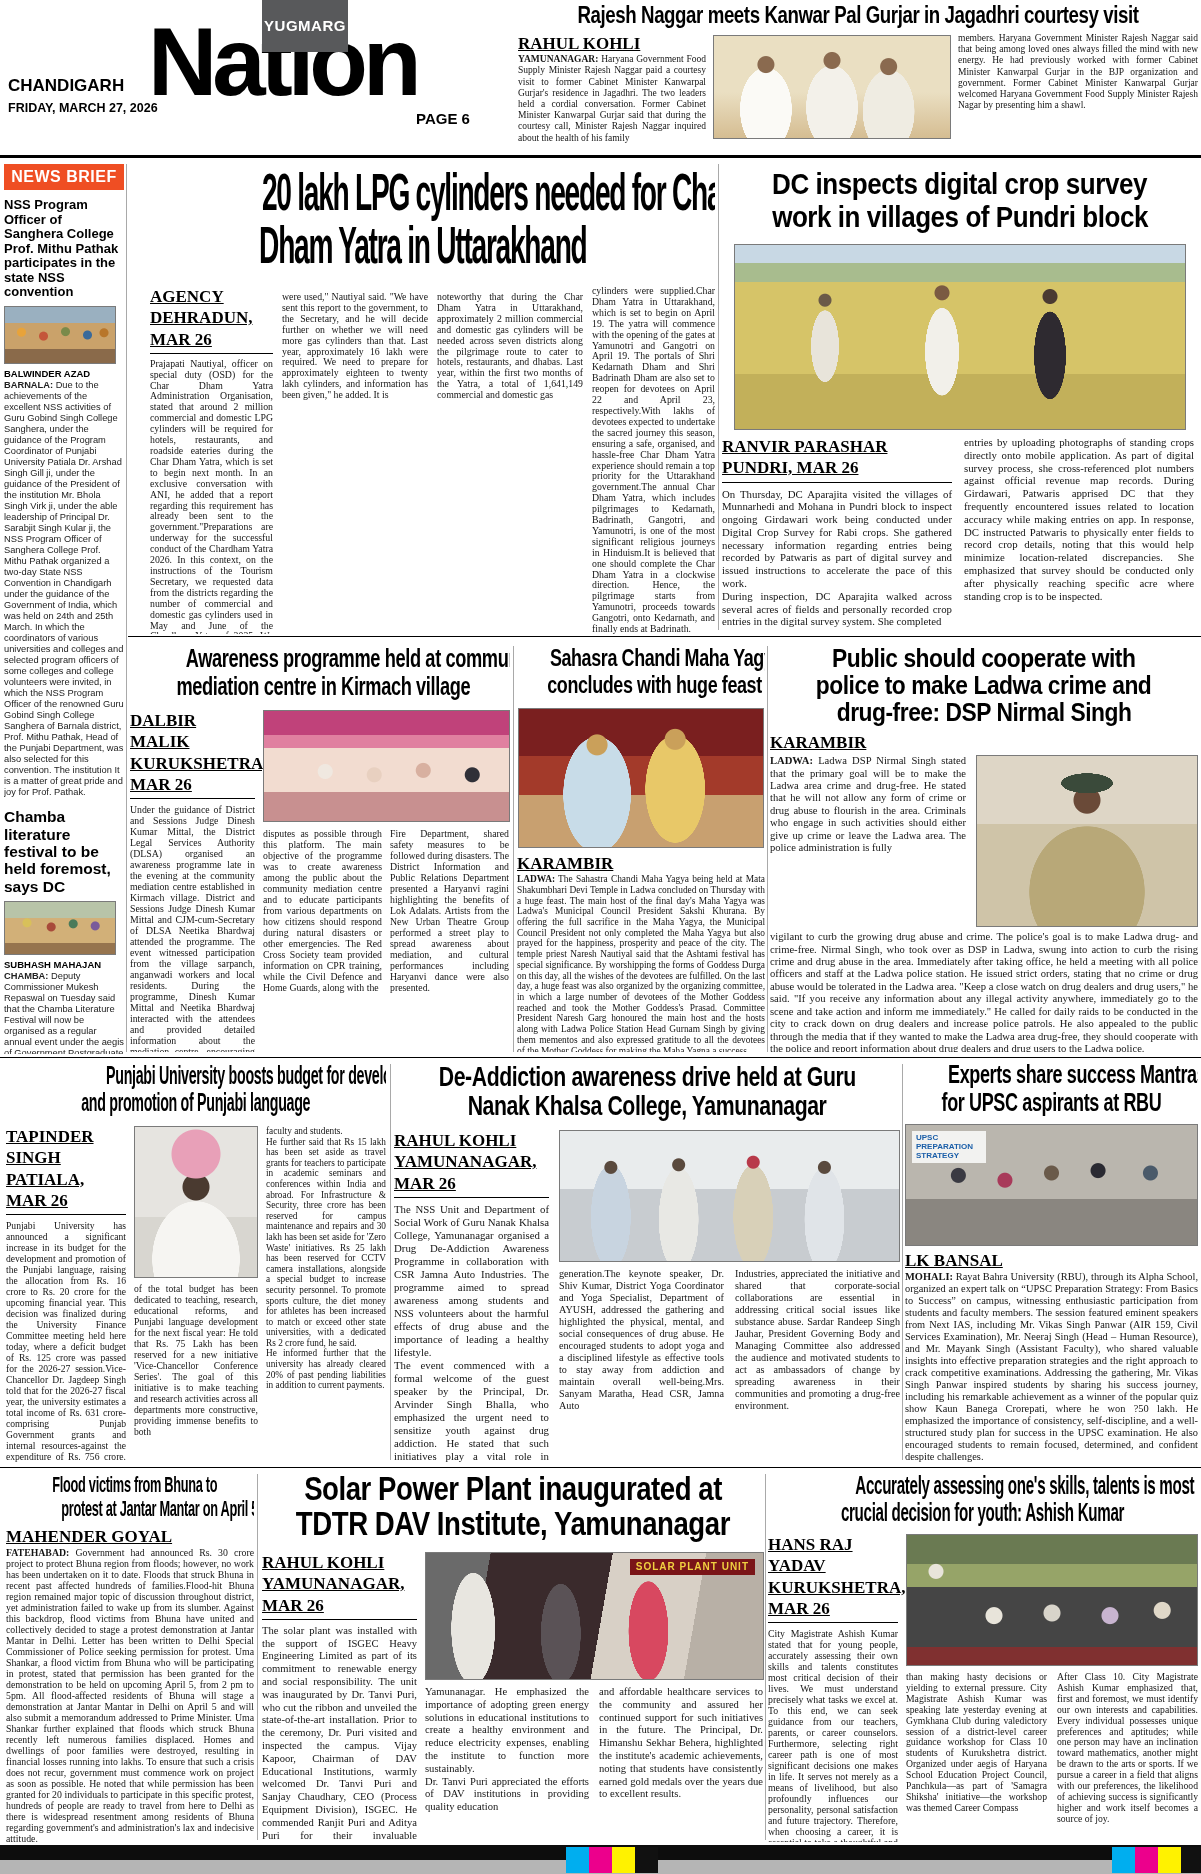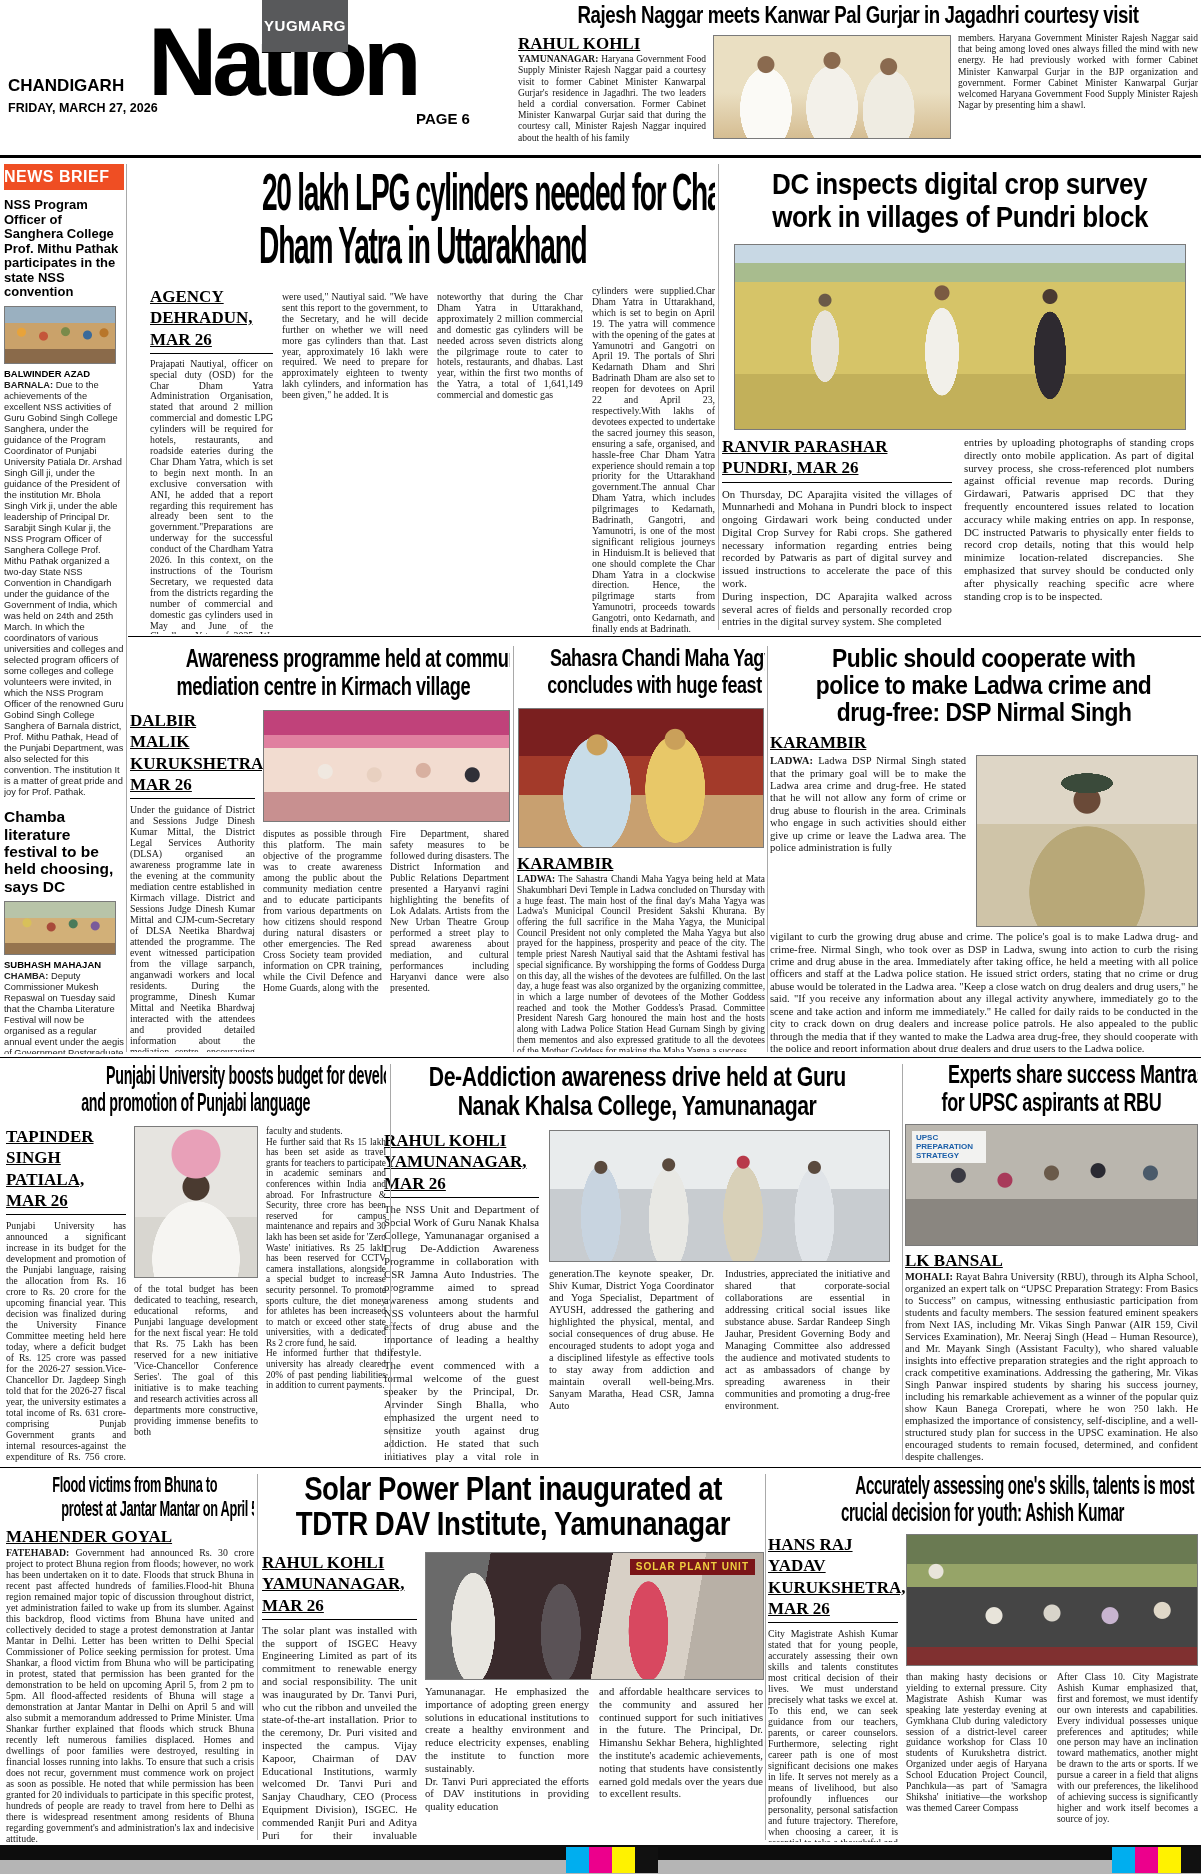--- a/index.html
+++ b/index.html
@@ -16,21 +16,21 @@
   .byline.rule{border-bottom:1.5px solid #000;padding-bottom:3px;margin-bottom:5px;}
   
   .bt{margin:0;text-align:justify;white-space:pre-line;color:#151515;}
   .dl{font-weight:700;}
   .cols{display:flex;}
   
   .hline{position:absolute;background:#000;}
   .vline{position:absolute;width:1px;background:#a9a9a9;}
   
   .nbx{font-family:"Liberation Sans",sans-serif;}
-  .nb-head{background:#ef4e23;color:#fff;font:700 16px/26px "Liberation Sans",sans-serif;letter-spacing:0.5px;}
+  .nb-head{background:#ef4e23;color:#fff;font:700 16px/26px "Liberation Sans",sans-serif;text-align:center;letter-spacing:0.5px;}
   .nb-title{font-weight:700;color:#000;line-height:1.12;margin:8px 0 6px;}
   .nb-byline{font:700 9.5px/1.3 "Liberation Sans",sans-serif;color:#000;margin-top:4px;}
   .nb-text{font-size:9.3px;line-height:11px;color:#222;}
   
   .photo{position:relative;border:1px solid #7a7a7a;box-sizing:border-box;overflow:hidden;}
   .ph-naggar{background:radial-gradient(circle at 22% 28%,#8a6a4f 0 8px,transparent 9px),radial-gradient(circle at 50% 24%,#8a6a4f 0 8px,transparent 9px),radial-gradient(circle at 74% 30%,#8a6a4f 0 8px,transparent 9px),radial-gradient(ellipse 26px 42px at 22% 72%,#fbfaf6 0 99%,transparent 100%),radial-gradient(ellipse 26px 42px at 50% 70%,#f3f1ea 0 99%,transparent 100%),radial-gradient(ellipse 26px 42px at 74% 74%,#efece2 0 99%,transparent 100%),linear-gradient(180deg,#eadfc2 0 55%,#d5bd92 100%);}
   .ph-nb1{background:radial-gradient(circle at 15% 45%,#e8a33a 0 4px,transparent 5px),radial-gradient(circle at 35% 52%,#c4563a 0 4px,transparent 5px),radial-gradient(circle at 55% 44%,#7a8a4a 0 4px,transparent 5px),radial-gradient(circle at 75% 50%,#3a6a9a 0 4px,transparent 5px),radial-gradient(circle at 90% 46%,#b8762a 0 4px,transparent 5px),linear-gradient(180deg,#9ab0c0 0 28%,#caa26a 28% 75%,#8a6a4a 75% 100%);}
   .ph-nb2{background:radial-gradient(circle at 20% 40%,#d8c05a 0 4px,transparent 5px),radial-gradient(circle at 42% 48%,#a84a3a 0 4px,transparent 5px),radial-gradient(circle at 62% 42%,#4a7a5a 0 4px,transparent 5px),radial-gradient(circle at 82% 46%,#7a5a9a 0 4px,transparent 5px),linear-gradient(180deg,#b8c4a8 0 30%,#d2b078 30% 78%,#96744e 78%);}
   .ph-lpg{background:radial-gradient(ellipse 20px 52px at 10% 62%,#e8685a 0 99%,transparent 100%),radial-gradient(ellipse 20px 52px at 25% 68%,#d84b3c 0 99%,transparent 100%),radial-gradient(ellipse 20px 52px at 37% 56%,#a82b22 0 99%,transparent 100%),linear-gradient(105deg,#c23b2e 0 44%,transparent 44.5%),linear-gradient(180deg,#b8cfe0 0 35%,#d8d0c0 35% 55%,#9a7a52 55% 78%,#6e523a 78%);}
   .temple{position:absolute;right:16%;top:10%;width:64px;height:74%;background:linear-gradient(180deg,#8a5a32,#6e4022);clip-path:polygon(50% 0,76% 32%,68% 32%,88% 100%,12% 100%,32% 32%,24% 32%);}
@@ -83,21 +83,21 @@
   </section>
 
   <div class="hline" style="left:0;top:155px;width:1201px;height:3px;"></div>
 
   <aside class="abs nbx" style="left:4px;top:164px;width:120px;height:890px;overflow:hidden;">
     <div class="nb-head">NEWS BRIEF</div>
     <div class="nb-title" style="font-size:13px;">NSS Program Officer of Sanghera College Prof. Mithu Pathak participates in the state NSS convention</div>
     <div class="photo ph-nb1" style="width:112px;height:58px;"></div>
     <div class="nb-byline">BALWINDER AZAD</div>
     <p class="bt nb-text" style="text-align:left;"><span class="dl">BARNALA:</span> <span>Due to the achievements of the excellent NSS activities of Guru Gobind Singh College Sanghera, under the guidance of the Program Coordinator of Punjabi University Patiala Dr. Arshad Singh Gill ji, under the guidance of the President of the institution Mr. Bhola Singh Virk ji, under the able leadership of Principal Dr. Sarabjit Singh Kular ji, the NSS Program Officer of Sanghera College Prof. Mithu Pathak organized a two-day State NSS Convention in Chandigarh under the guidance of the Government of India, which was held on 24th and 25th March. In which the coordinators of various universities and colleges and selected program officers of some colleges and college volunteers were invited, in which the NSS Program Officer of the renowned Guru Gobind Singh College Sanghera of Barnala district, Prof. Mithu Pathak, Head of the Punjabi Department, was also selected for this convention. The institution It is a matter of great pride and joy for Prof. Pathak.</span></p>
-    <div class="nb-title" style="font-size:15.5px;margin-top:10px;">Chamba literature festival to be held choosing, says DC</div>
+    <div class="nb-title" style="font-size:15.5px;margin-top:10px;">Chamba literature festival to be held foremost, says DC</div>
     <div class="photo ph-nb2" style="width:112px;height:54px;"></div>
     <div class="nb-byline">SUBHASH MAHAJAN</div>
     <p class="bt nb-text" style="text-align:left;"><span class="dl">CHAMBA:</span> <span>Deputy Commissioner Mukesh Repaswal on Tuesday said that the Chamba Literature Festival will now be organised as a regular annual event under the aegis of Government Postgraduate College, Chamba. Addressing a special ceremony at Bachat Bhawan, the Deputy Commissioner honoured officials, former officers, faculty members, students, and members of the press who played a significant role in the successful conduct of the festival. He assured that the district administration would extend full support to ensure the continuity and growth of the event. Repaswal also suggested registering an organisation to streamline and sustain the festival's organisation.</span></p>
   </aside>
 
   <section class="abs" style="left:130px;top:162px;width:585px;height:472px;overflow:hidden;padding-top:8px;box-sizing:border-box;">
     <div class="hl">
       <div class="hl-row" style="height:53px;"><span class="ln" style="font-size:44px;letter-spacing:-2px;transform:scale(0.64,1.18);">20 lakh LPG cylinders needed for Char</span></div>
       <div class="hl-row" style="height:53px;"><span class="ln" style="font-size:44px;letter-spacing:-2px;transform:scale(0.64,1.18);">Dham Yatra in Uttarakhand</span></div>
     </div>
@@ -207,21 +207,21 @@
       <div style="width:124px;">
         <div class="photo ph-pu" style="width:124px;height:152px;"></div>
         <p class="bt" style="font-size:9.6px;line-height:11px;margin-top:5px;">of the total budget has been dedicated to teaching, research, educational reforms, and Punjabi language development for the next fiscal year: He told that Rs. 75 Lakh has been reserved for a new initiative 'Vice-Chancellor Conference Series'. The goal of this initiative is to make teaching and research activities across all departments more constructive, providing immense benefits to both</p>
       </div>
       <p class="bt" style="width:120px;font-size:9.3px;line-height:10.6px;">faculty and students.
 He further said that Rs 15 lakh has been set aside as travel grants for teachers to participate in academic seminars and conferences within India and abroad. For Infrastructure &amp; Security, three crore has been reserved for campus maintenance and repairs and 30 lakh has been set aside for 'Zero Waste' initiatives. Rs 25 lakh has been reserved for CCTV camera installations, alongside a special budget to increase security personnel. To promote sports culture, the diet money for athletes has been increased to match or exceed other state universities, with a dedicated Rs 2 crore fund, he said.
 He informed further that the university has already cleared 20% of past pending liabilities in addition to current payments.</p>
     </div>
   </section>
 
-  <section class="abs" style="left:384px;top:1064px;width:506px;height:398px;overflow:hidden;">
+  <section class="abs" style="left:394px;top:1064px;width:506px;height:398px;overflow:hidden;">
     <div class="hl">
       <div class="hl-row" style="height:29px;"><span class="ln" style="font-size:25px;transform:scale(0.85,1.08);">De-Addiction awareness drive held at Guru</span></div>
       <div class="hl-row" style="height:29px;"><span class="ln" style="font-size:25px;transform:scale(0.85,1.08);">Nanak Khalsa College, Yamunanagar</span></div>
     </div>
     <div class="cols" style="gap:10px;margin-top:8px;">
       <div style="width:155px;">
         <div class="byline rule">
           <div>RAHUL KOHLI</div>
           <div>YAMUNANAGAR, MAR 26</div>
         </div>

